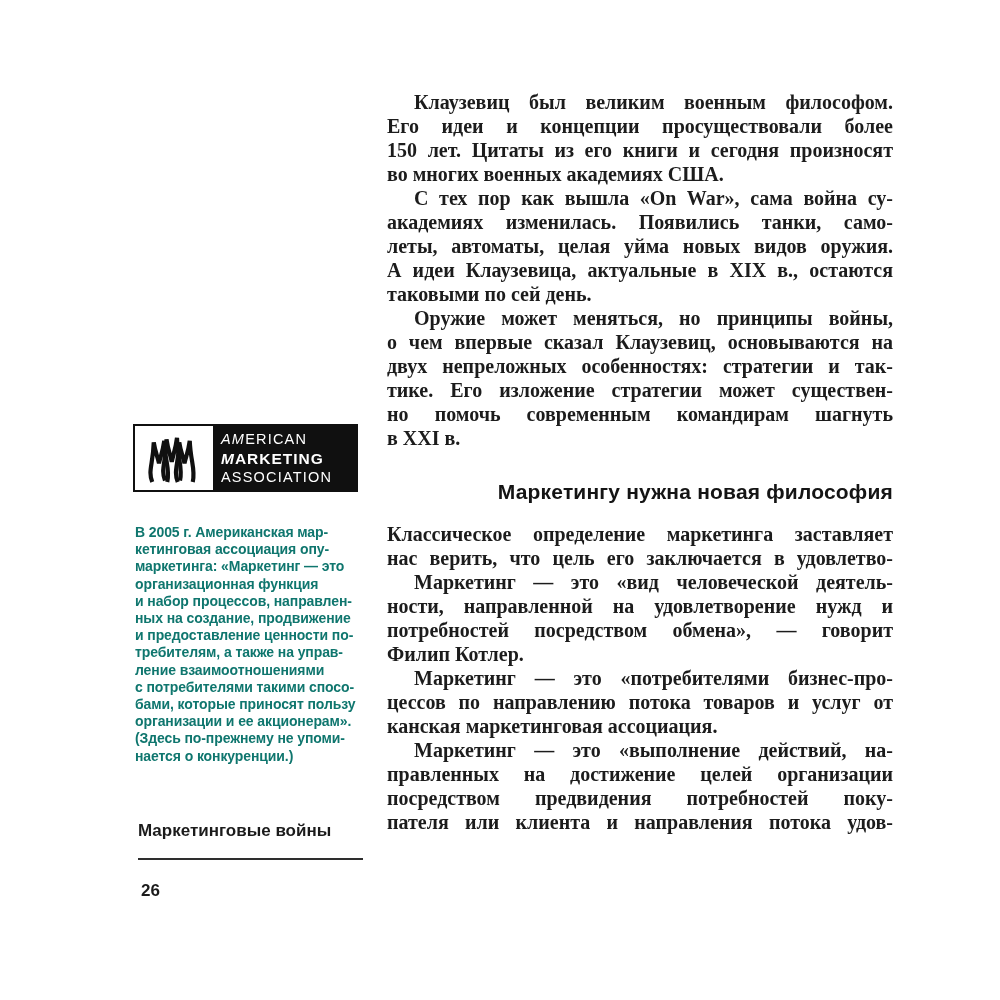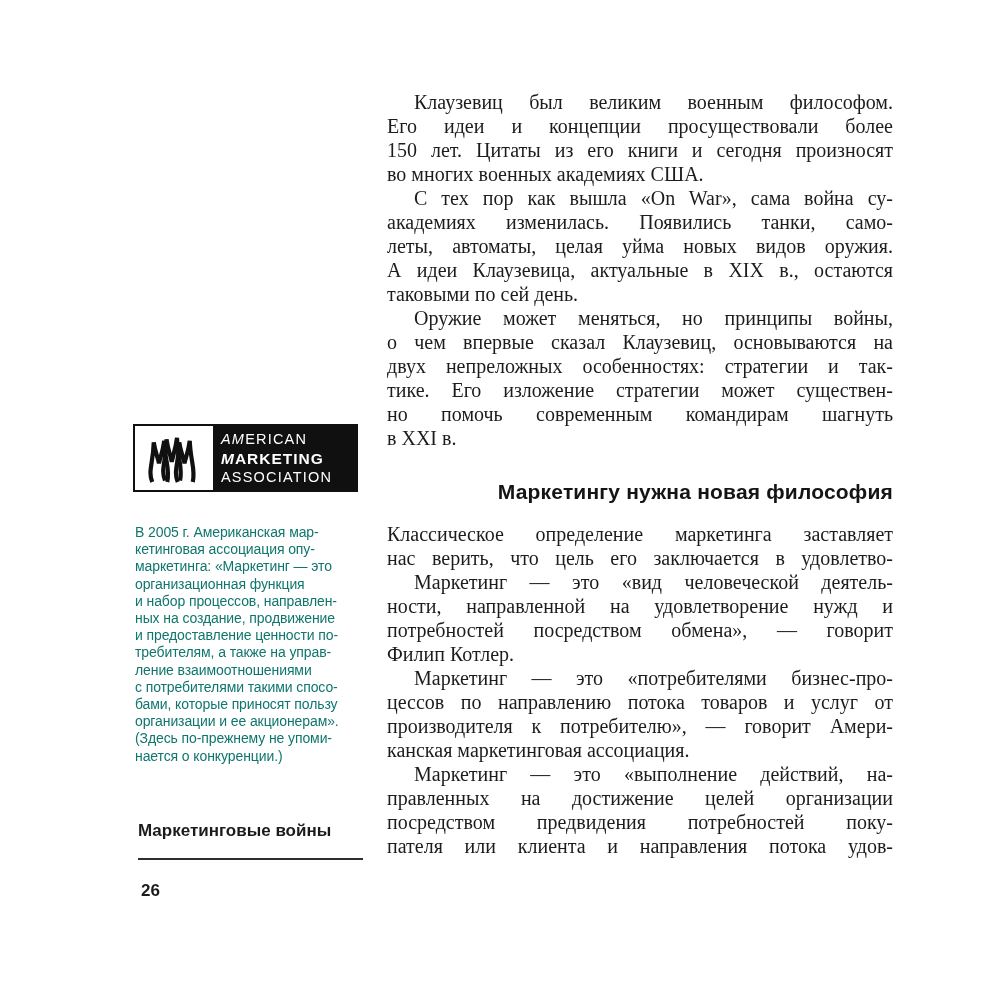--- a/index.html
+++ b/index.html
@@ -9,21 +9,21 @@
     background:#ffffff;
     overflow:hidden;
     font-family:"Liberation Serif",serif;
   }
   
   #main{
     position:absolute;left:387px;top:90px;width:506px;
     font-size:20px;line-height:24px;color:#1c1c1c;
   }
   .para{margin:0;}
-  .line{min-height:24px;}
+  .line{min-height:24px;font-weight:bold;}
   .line.j{text-align:justify;text-align-last:justify;}
   .line.ind{text-indent:27px;}
   #heading{
     margin:29px 0 17px 0;
     font-family:"Liberation Sans",sans-serif;
     font-weight:bold;font-size:21px;line-height:26px;
     color:#141414;letter-spacing:.2px;text-align:right;
   }
   
   #logo{
@@ -138,21 +138,20 @@
       </div>
     <div class="para">
         <div class="line j ind">Маркетинг — это «вид человеческой деятель-</div>
         <div class="line j">ности, направленной на удовлетворение нужд и</div>
         <div class="line j">потребностей посредством обмена», — говорит</div>
         <div class="line">Филип Котлер.</div>
       </div>
     <div class="para">
         <div class="line j ind">Маркетинг — это «потребителями бизнес-про-</div>
         <div class="line j">цессов по направлению потока товаров и услуг от</div>
-        <div class="line j">производителя к потребителю», — говорит Амери-</div>
         <div class="line">канская маркетинговая ассоциация.</div>
       </div>
     <div class="para">
         <div class="line j ind">Маркетинг — это «выполнение действий, на-</div>
         <div class="line j">правленных на достижение целей организации</div>
         <div class="line j">посредством предвидения потребностей поку-</div>
         <div class="line j">пателя или клиента и направления потока удов-</div>
       </div>
   </main>
 

